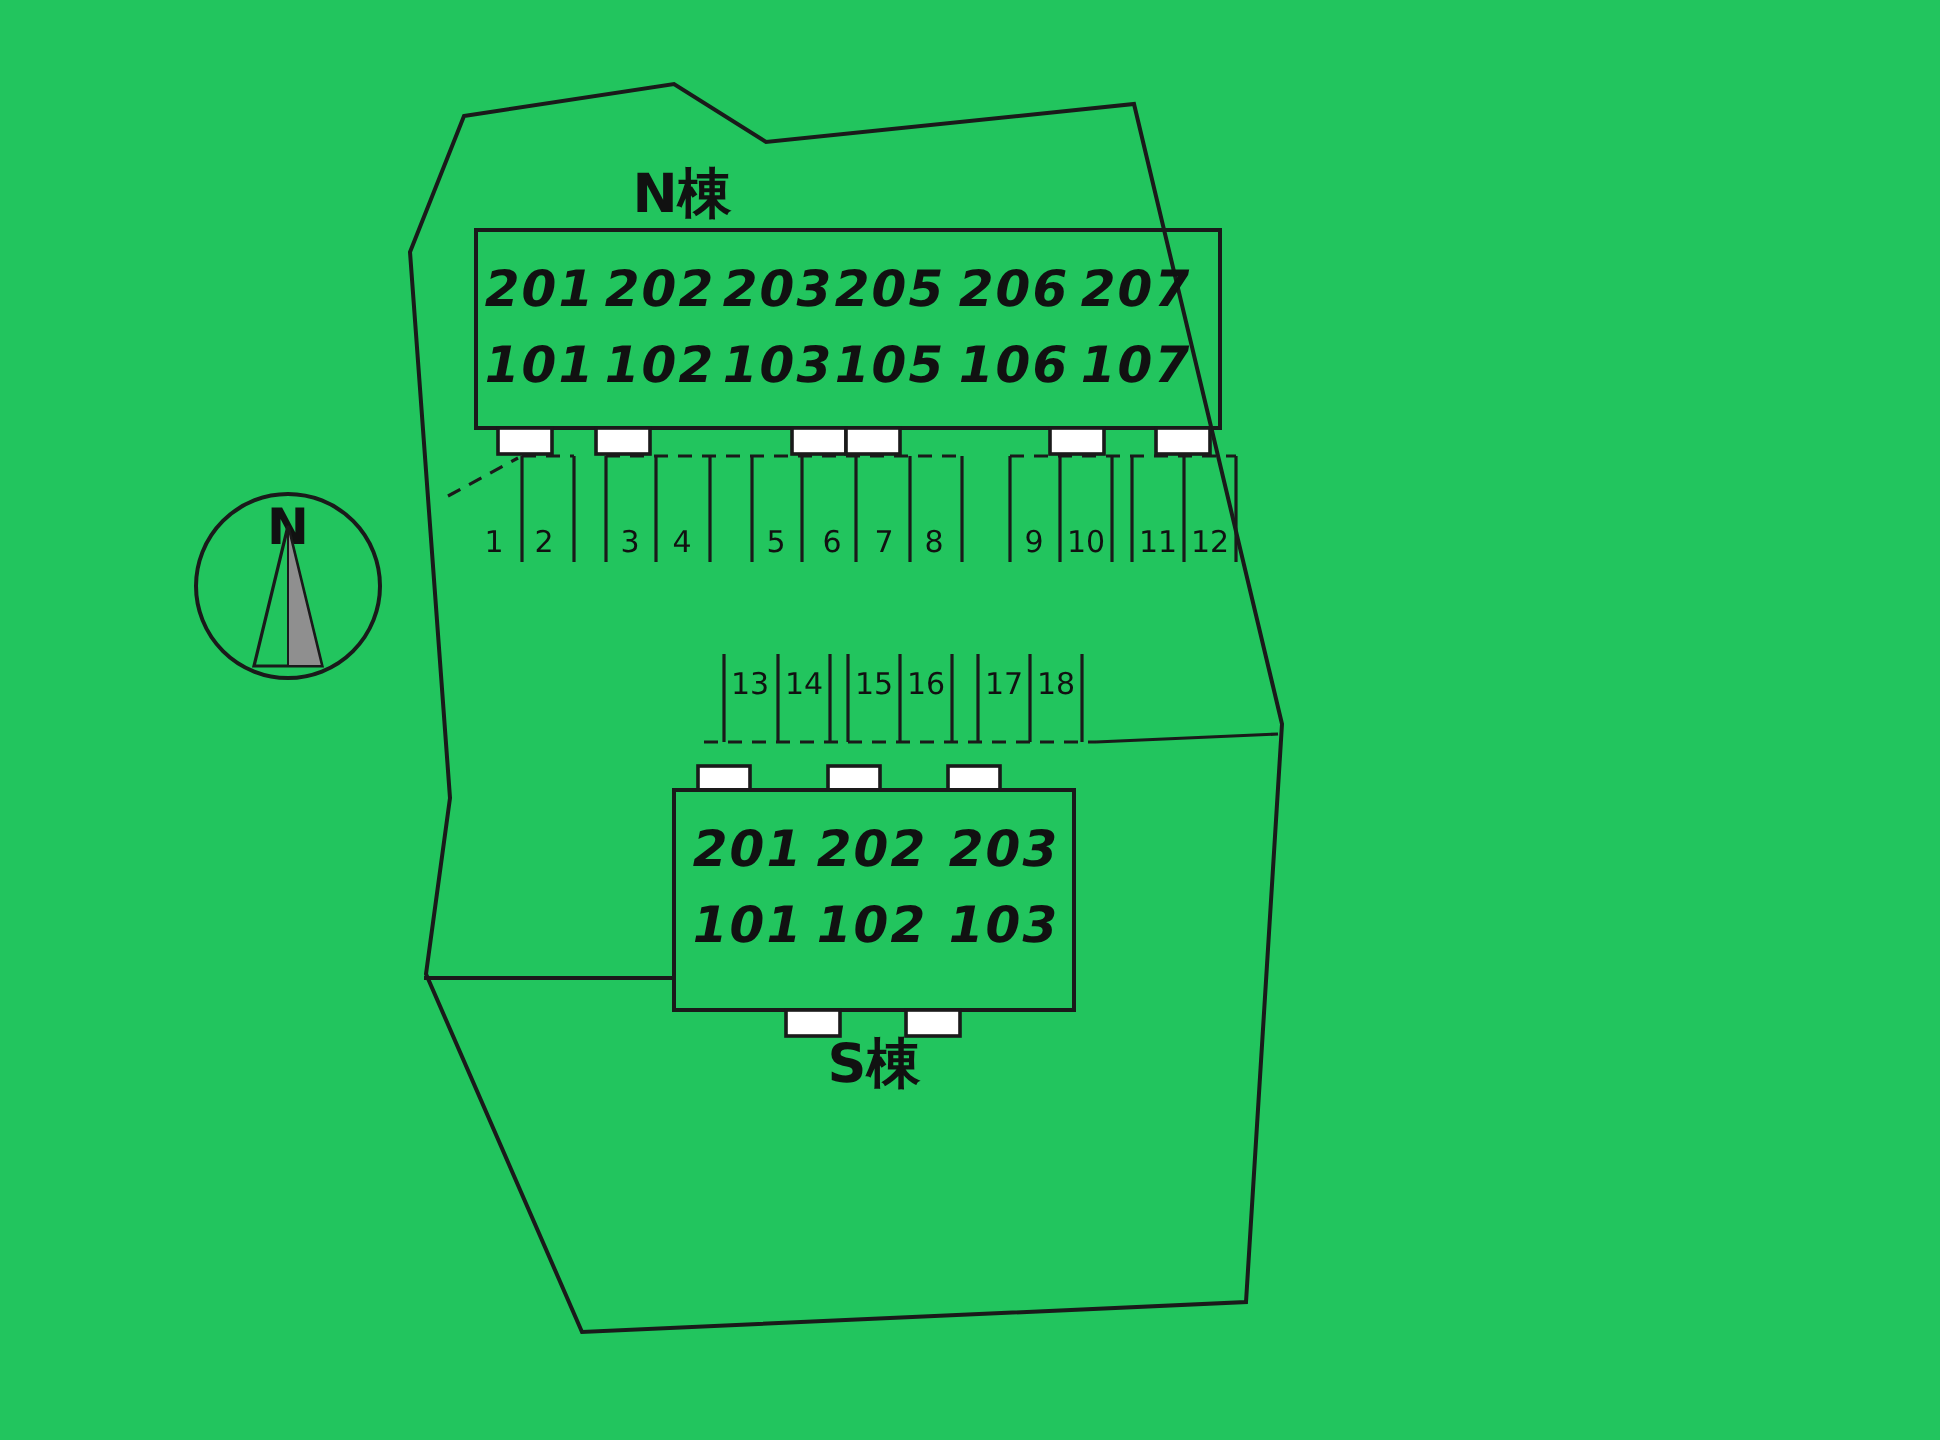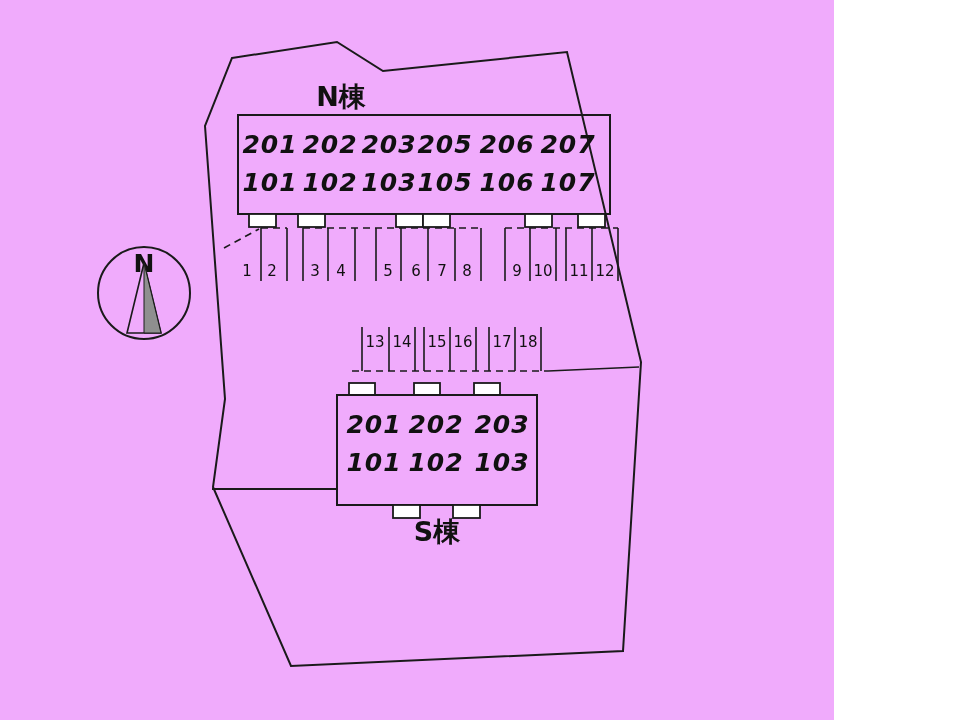--- a/index.html
+++ b/index.html
@@ -1,20 +1,20 @@
 <!DOCTYPE html>
 <html><head>
 <meta charset="utf-8">
 <style>
   html, body { margin: 0; padding: 0; background: #ffffff; }
   .stage {
     position: relative;
-    width: 834px;
+    width: 970px;
     height: 720px;
-    background: #f0abfc;
+    background: #22c55e;
     overflow: hidden;
     font-family: "DejaVu Sans", sans-serif;
   }
   svg { display: block; }
 
   .outline { fill: none; stroke: #1a1a1a; stroke-width: 2; stroke-linejoin: miter; }
   .thin    { fill: none; stroke: #1a1a1a; stroke-width: 1.6; }
   .dash    { fill: none; stroke: #1a1a1a; stroke-width: 1.6; stroke-dasharray: 7 5; }
   .box     { fill: #ffffff; stroke: #1a1a1a; stroke-width: 1.8; }
 

